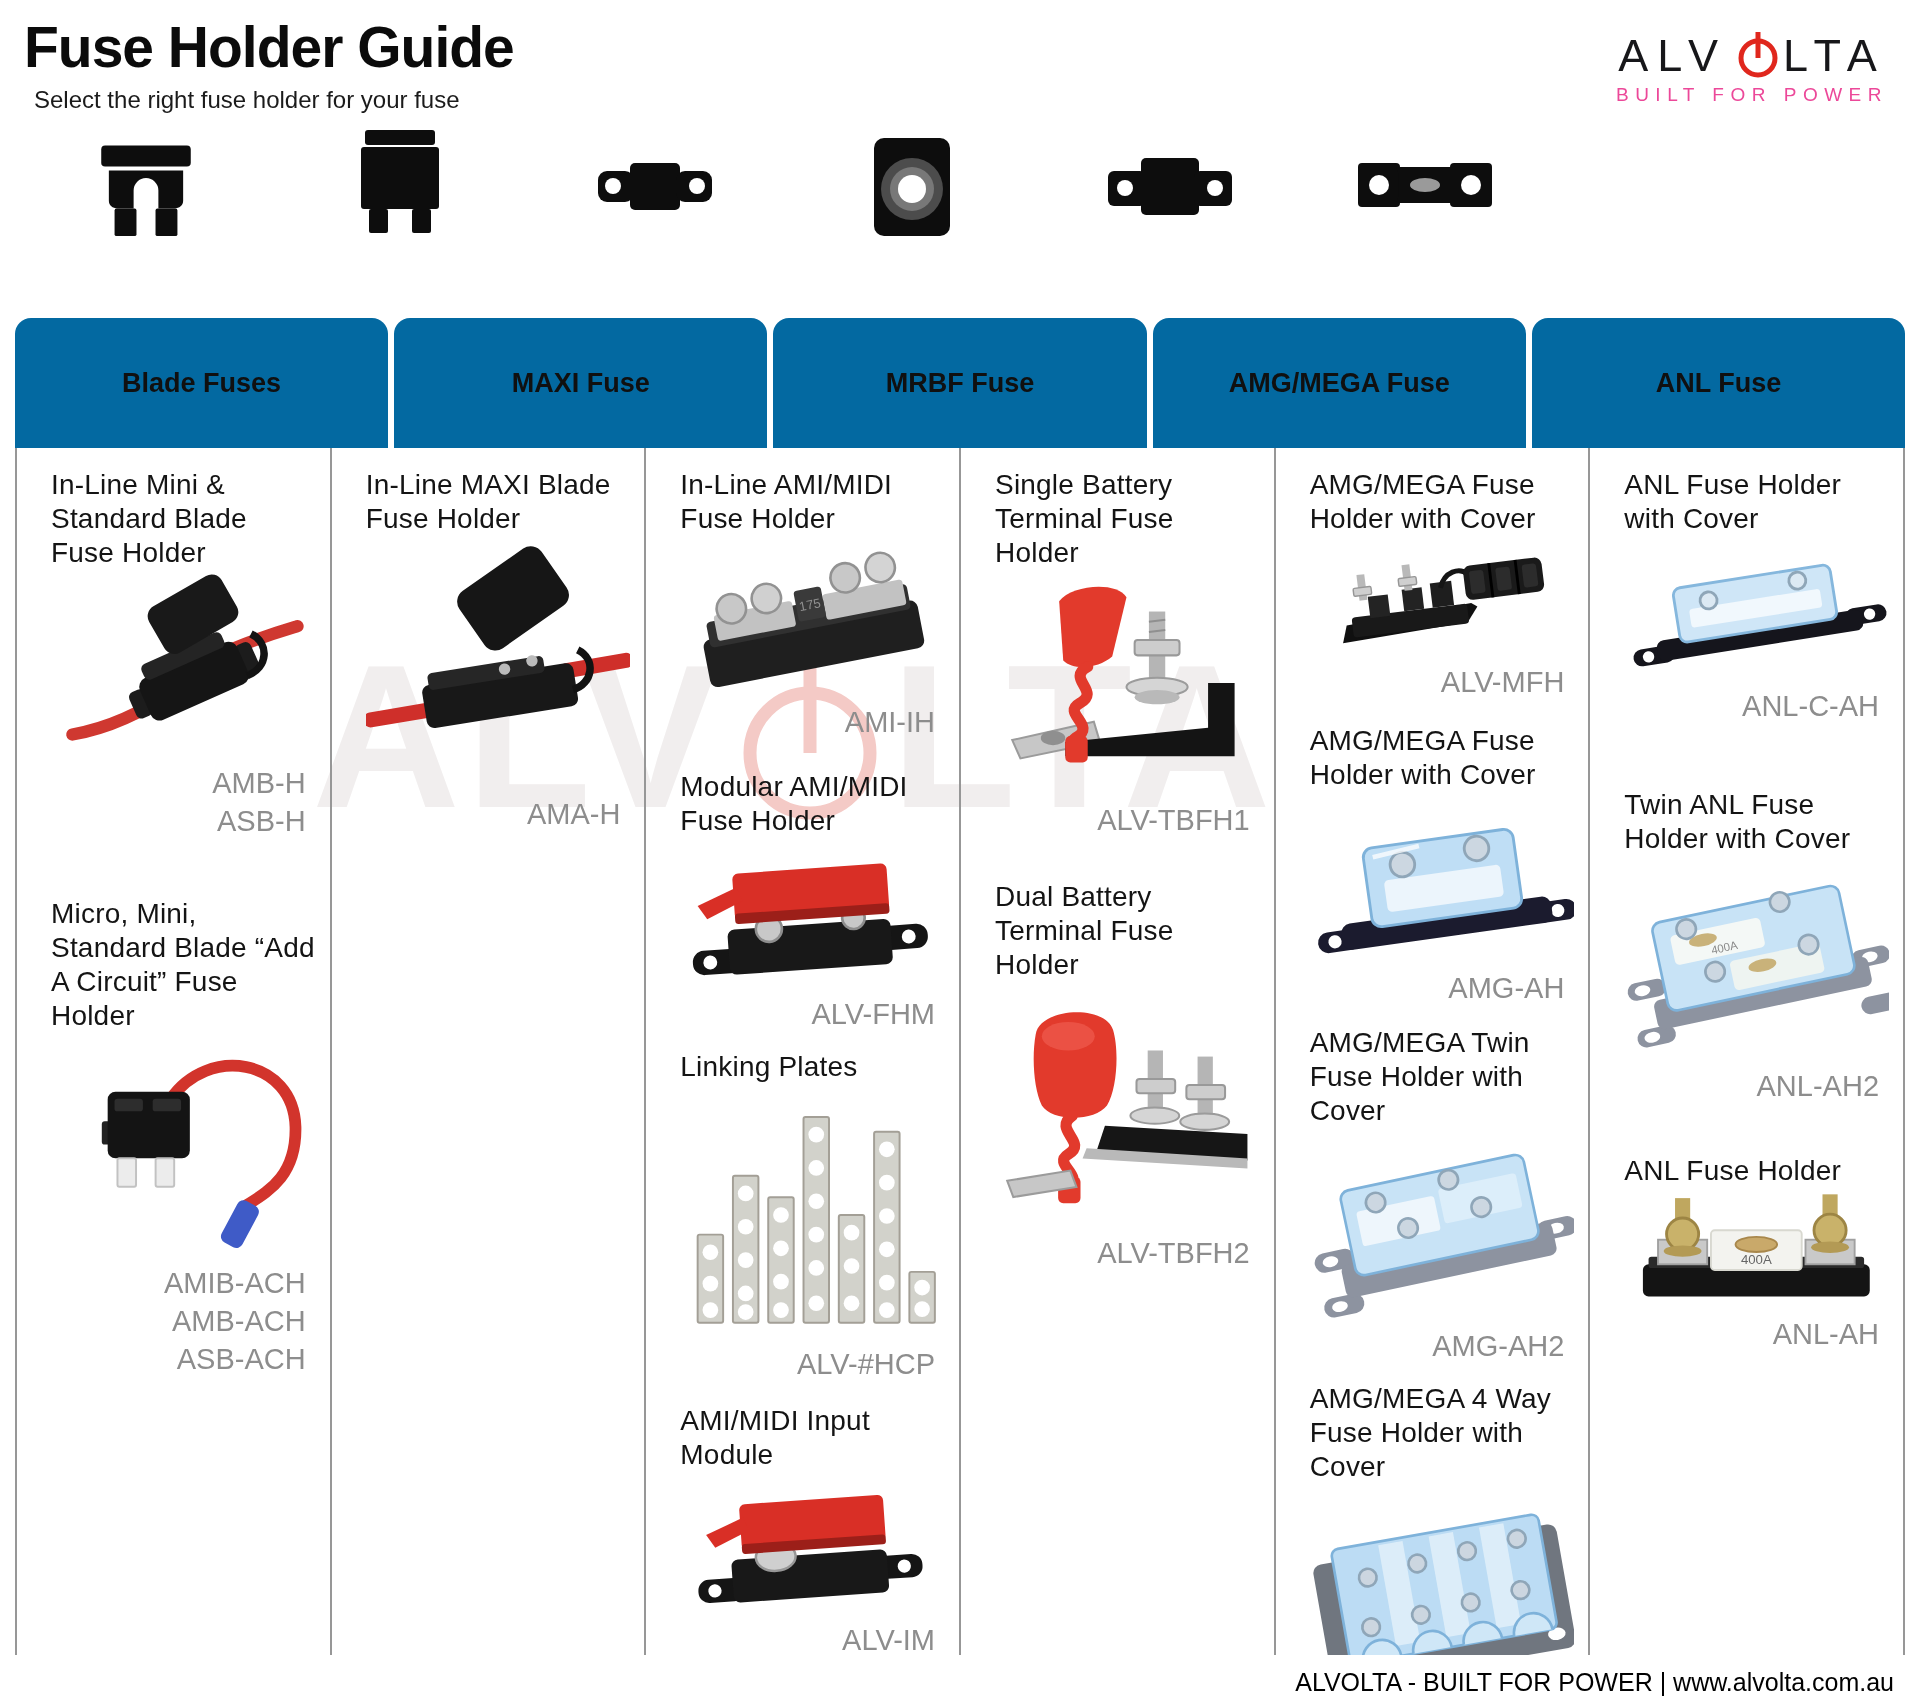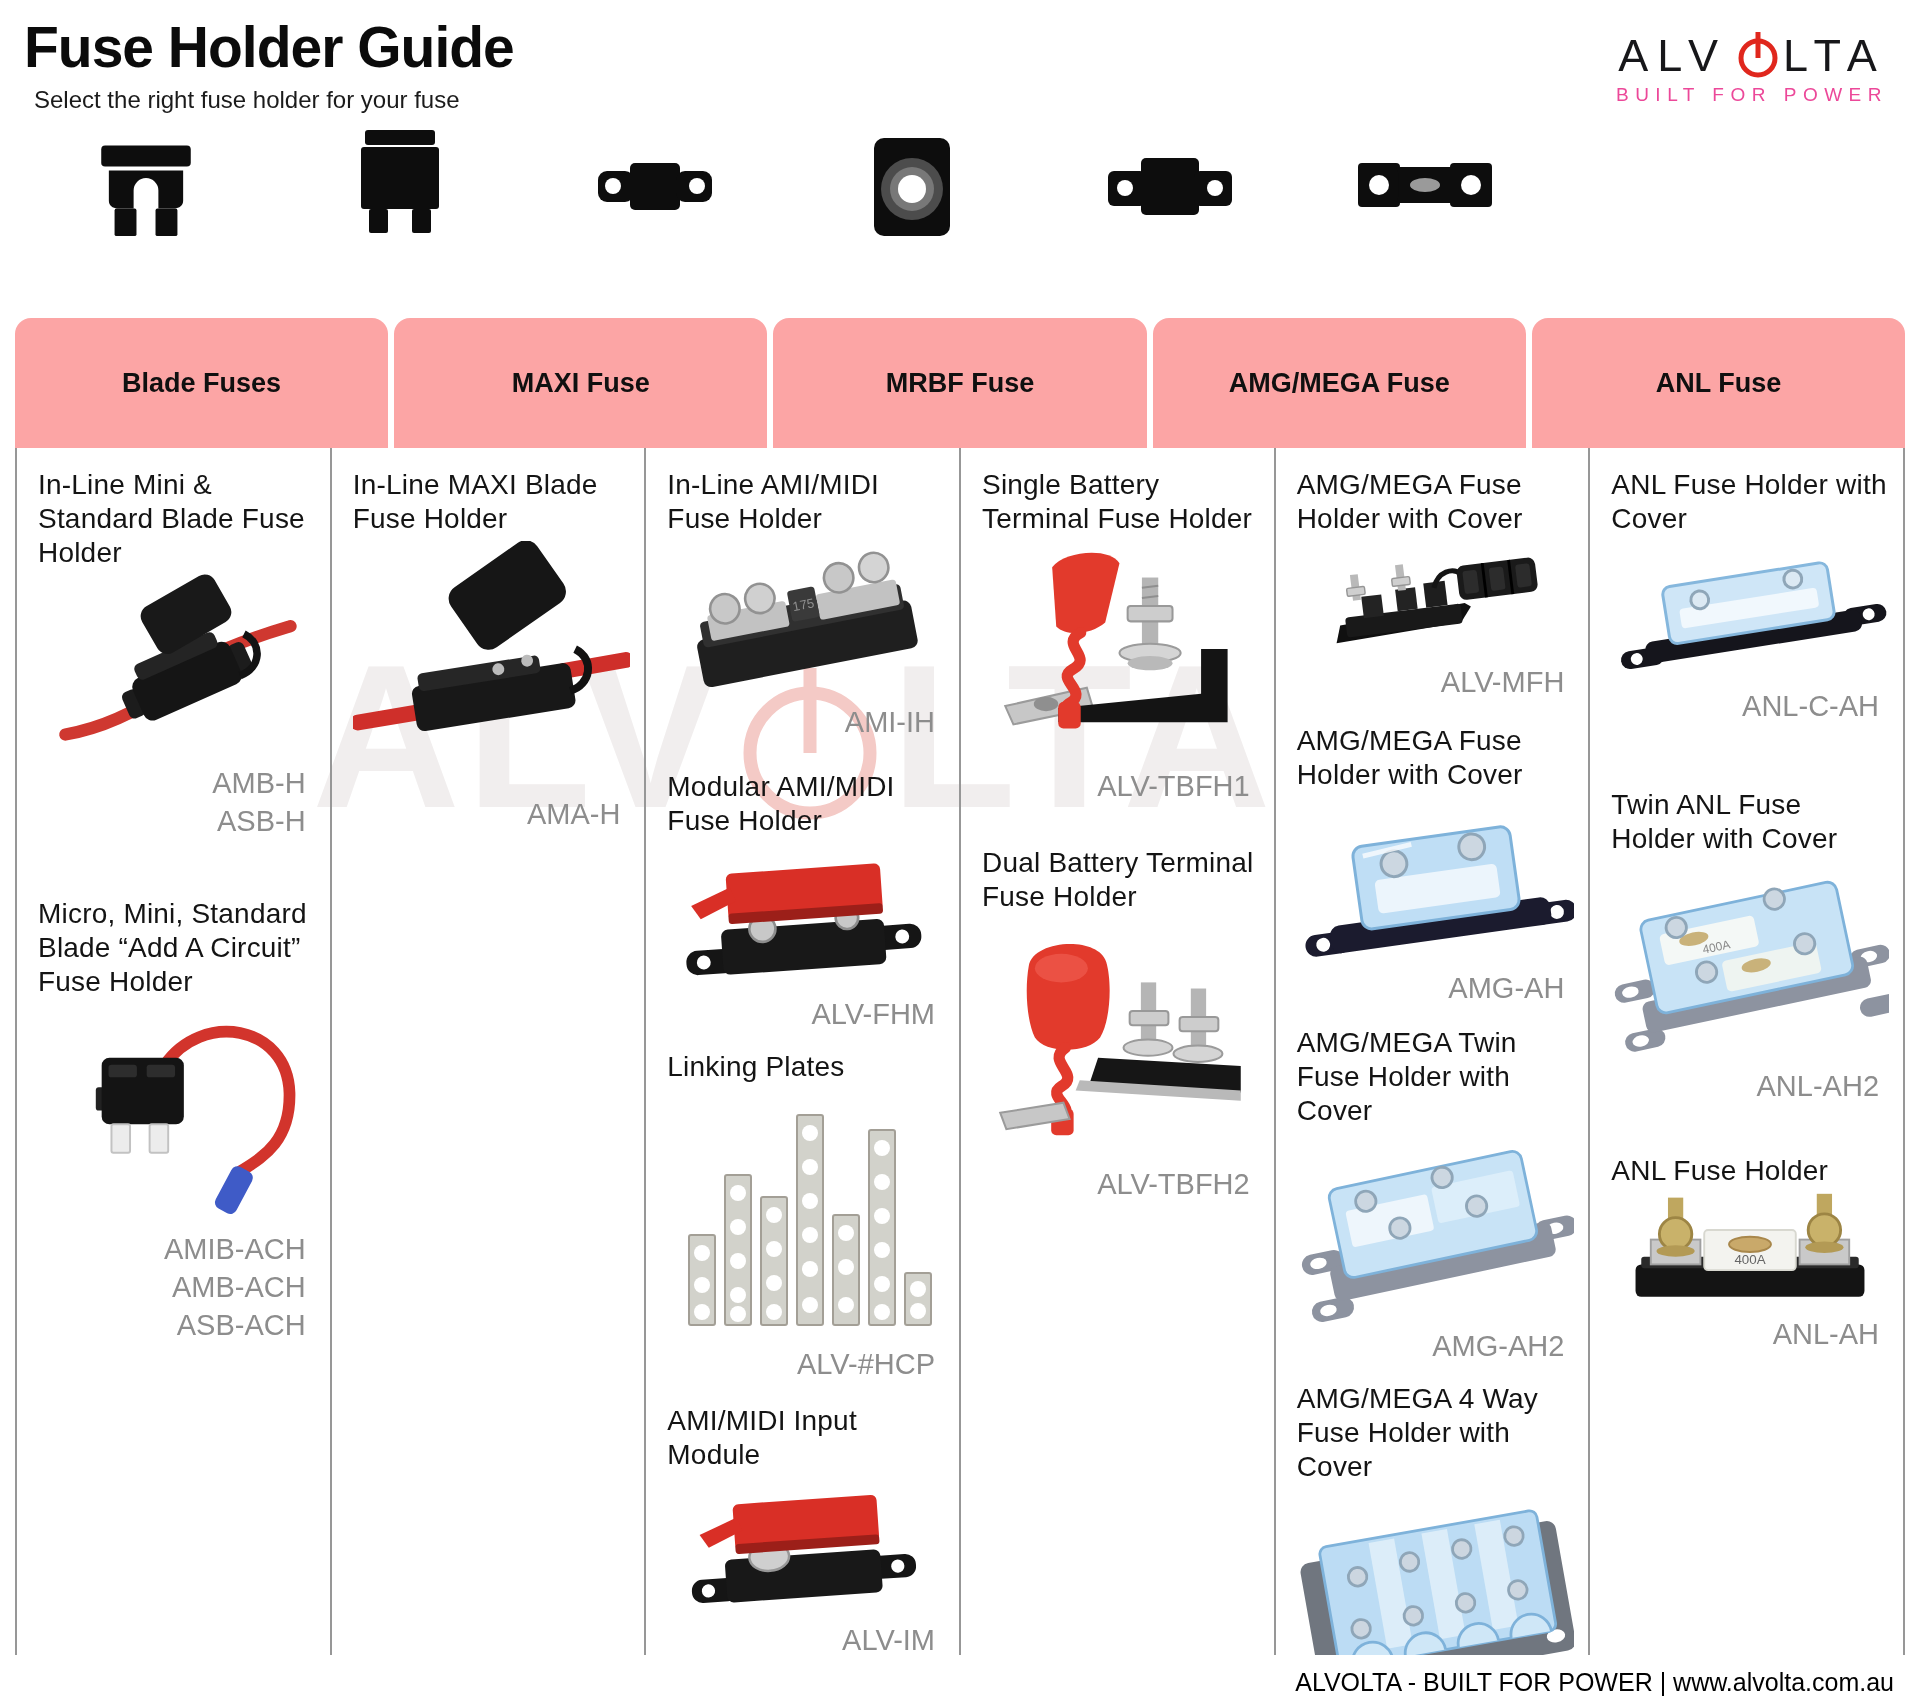--- a/index.html
+++ b/index.html
@@ -22,25 +22,25 @@
   .icon-blade{left:98px;top:138px;}
   .icon-maxi{left:357px;top:128px;}
   .icon-ami{left:598px;top:163px;}
   .icon-mrbf{left:874px;top:138px;}
   .icon-amg{left:1108px;top:158px;}
   .icon-anl{left:1358px;top:163px;}
 
   
   .table{position:absolute;left:15px;top:318px;width:1890px;}
   .thead{display:flex;gap:6px;height:130px;}
-  .th{flex:1;background:#fca5a5;border-radius:16px 16px 0 0;display:flex;
+  .th{flex:1;background:#0369a1;border-radius:16px 16px 0 0;display:flex;
       align-items:center;justify-content:center;font-size:27px;font-weight:700;color:#101010;}
   .tbody{display:flex;height:1207px;position:relative;
          border-left:2px solid #979797;border-right:2px solid #979797;}
-  .col{flex:1;padding:20px 14px 0 21px;box-sizing:border-box;overflow:hidden;
+  .col{flex:1;padding:20px 14px 0 34px;box-sizing:border-box;overflow:hidden;
        position:relative;z-index:1;background:transparent;}
   .col + .col{border-left:2px solid #979797;}
 
   
   .watermark{position:absolute;left:295px;top:170px;z-index:0;display:flex;align-items:center;
              font-size:205px;font-weight:600;letter-spacing:6px;color:#f1eeee;
              pointer-events:none;user-select:none;}
   .watermark svg{margin:14px 6px 0 10px;}
 
   

